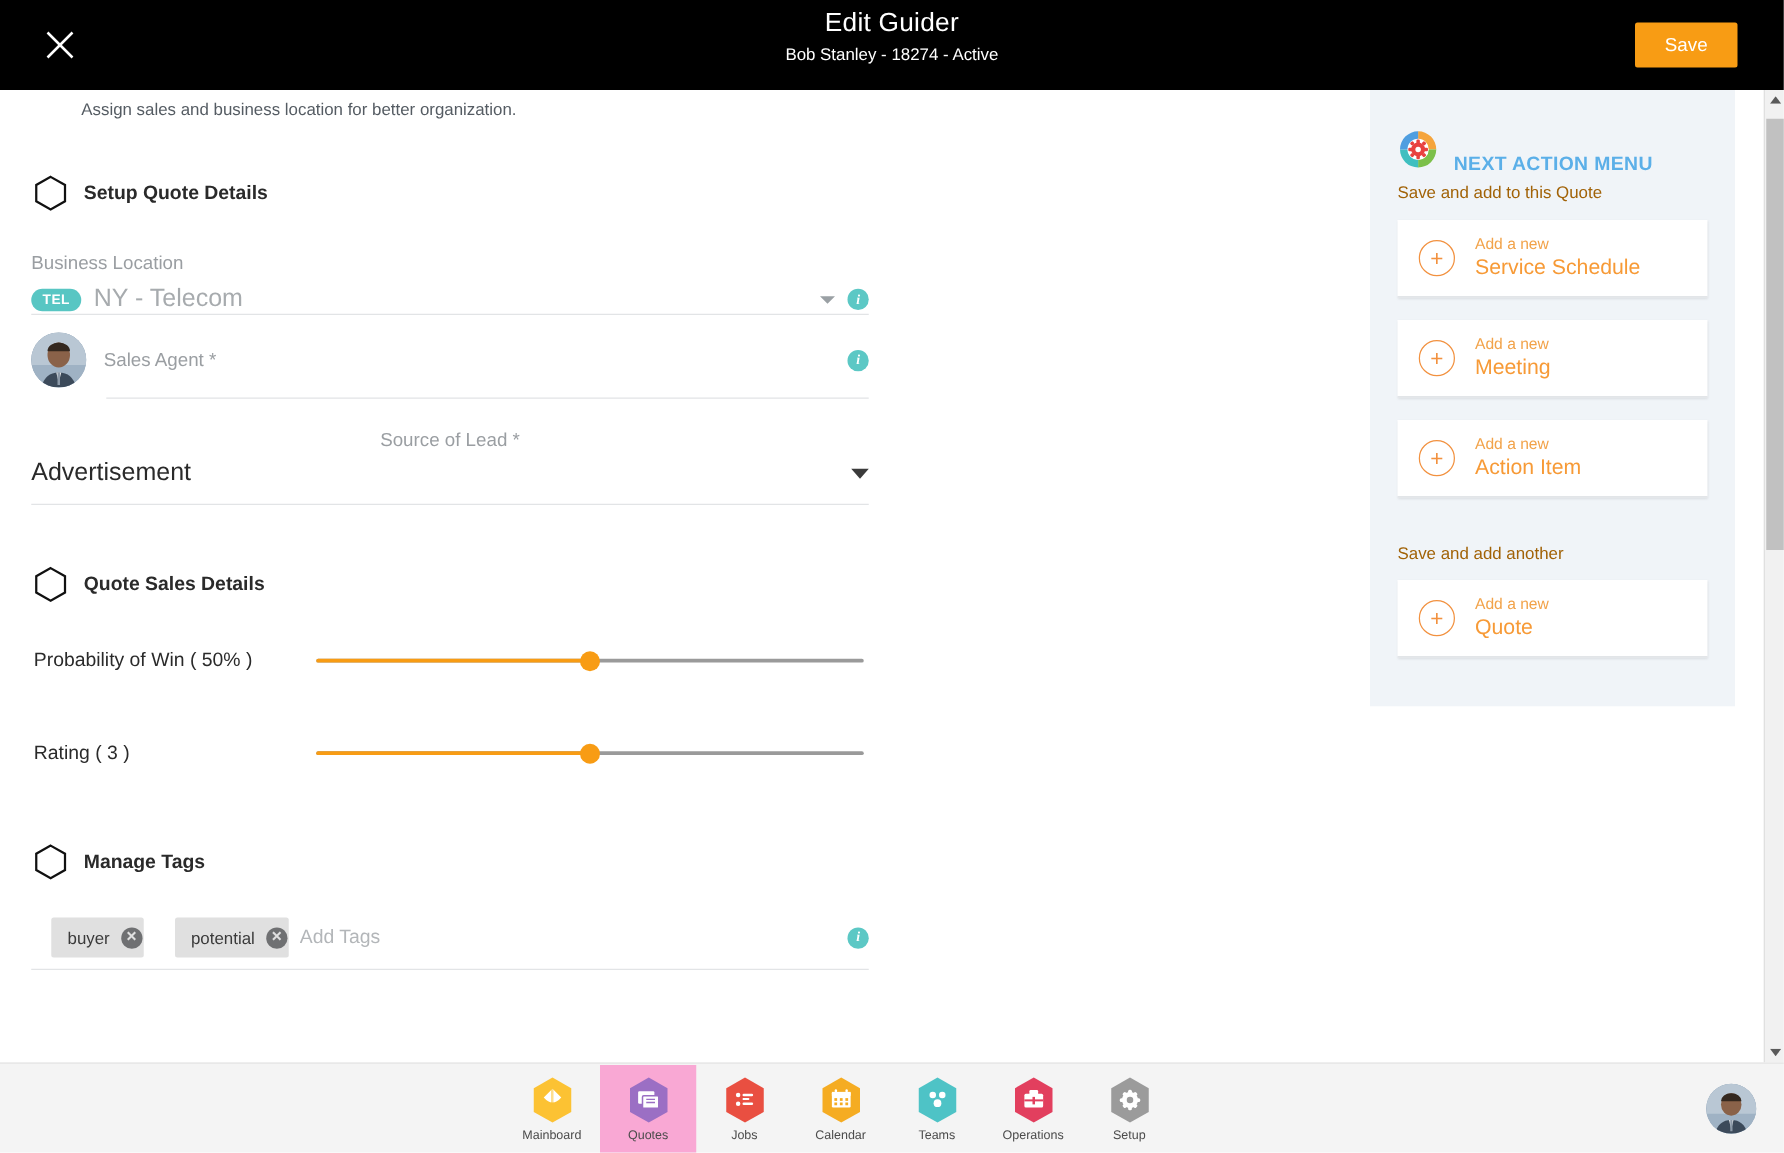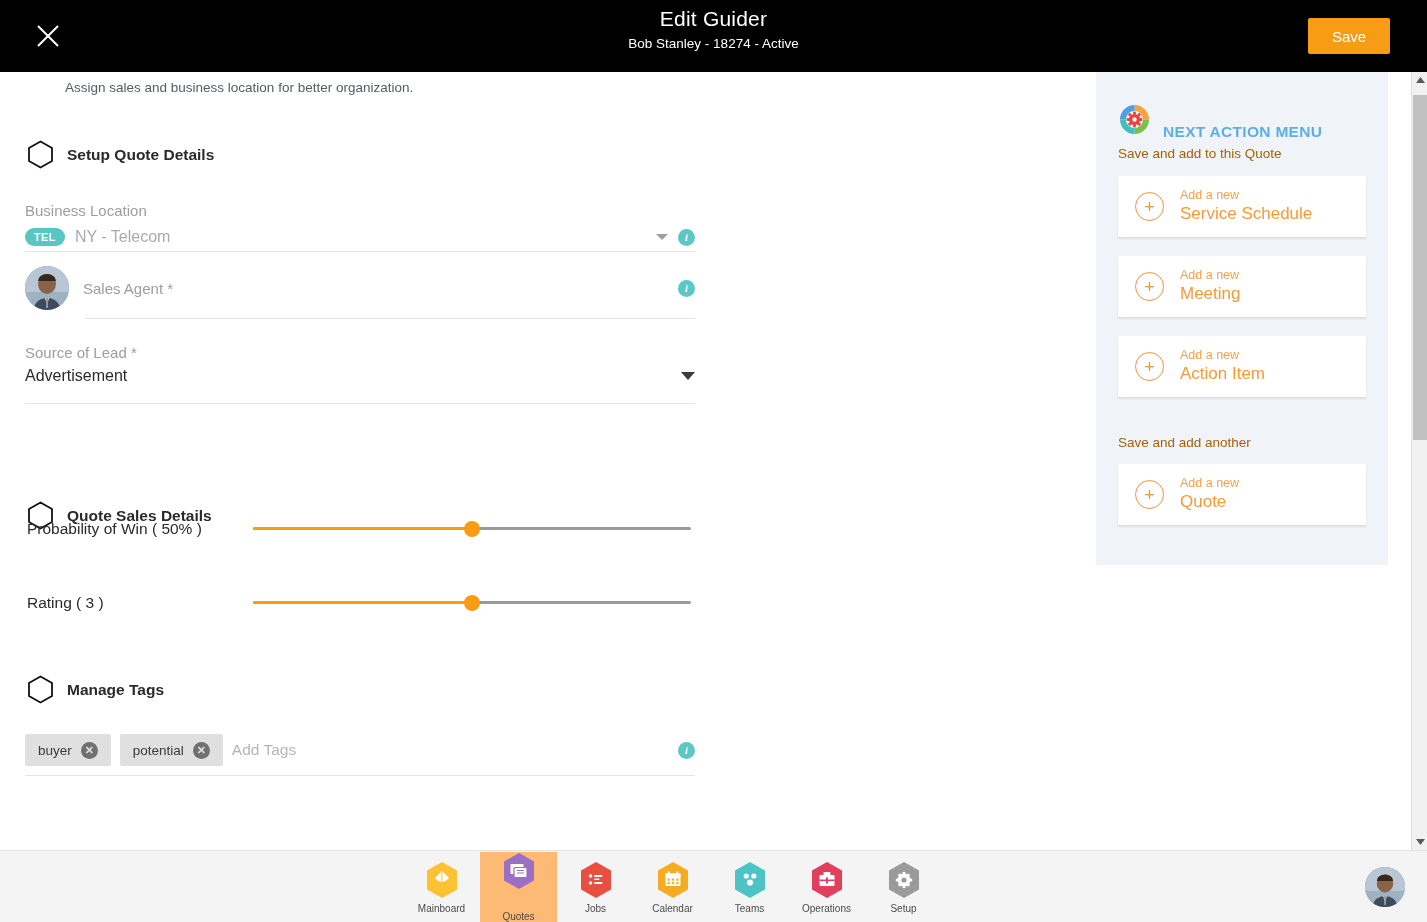--- a/index.html
+++ b/index.html
@@ -60,21 +60,21 @@
     position: absolute; left: 27px;
     display: flex; align-items: center; gap: 13px;
   }
   .hex-outline { width: 27px; height: 29px; display:block; flex: none; }
   .section-title { font-size: 15.5px; font-weight: bold; color: #2a2a2a; }
 
   
   .field { position: absolute; left: 25px; width: 670px; }
   .field-line { position: absolute; left: 25px; width: 670px; height: 1px; background: #e2e4e6; }
   .field-label { font-size: 15px; color: #9a9ea2; }
-  .field-value { font-size: 16px; color: #2a2a2a; }
+  .field-value { font-size: 20px; color: #2a2a2a; }
   .field-value.muted { color: #a7abae; }
 
   .tel-badge {
     display: inline-block;
     background: #58c6c3; color: #ffffff;
     font-size: 11px; font-weight: bold;
     padding: 3px 9px; border-radius: 11px;
     letter-spacing: .4px;
     vertical-align: middle;
   }
@@ -119,23 +119,24 @@
     position: absolute; top: 2px;
     width: 16px; height: 16px; border-radius: 50%;
     background: #f89c14; margin-left: -8px; cursor: grab;
   }
 
   
   .tag-chip {
     display: inline-flex; align-items: center; gap: 9px;
     background: #e0e0e0; color: #3a3a3a;
     font-size: 13.5px;
-    height: 32px; padding: 0 13px 0 13px;
+    height: 32px; padding: 0 1px 0 13px;
     border-radius: 2px;
     margin-right: 9px;
+    margin-left: 16px;
   }
   .tag-x {
     width: 17px; height: 17px; border-radius: 50%;
     background: #6f7072; color: #e0e0e0;
     font-size: 11px; line-height: 1;
     display: inline-flex; align-items: center; justify-content: center;
     cursor: pointer; font-weight: bold;
   }
   .tag-input {
     border: none; outline: none; background: transparent;
@@ -198,21 +199,21 @@
   }
   .nav-items {
     position: absolute; left: 403px; top: 0;
     height: 72px; display: flex; align-items: center;
   }
   .nav-item {
     width: 77px; height: 70px;
     display: flex; flex-direction: column; align-items: center; justify-content: center;
     gap: 4px; cursor: pointer;
   }
-  .nav-item.active { background: #fdba74; justify-content: space-between; }
+  .nav-item.active { background: #f9a8d4; }
   .nav-label { font-size: 10px; color: #4b4b4b; }
   .nav-hex { width: 34px; height: 38px; display: block; }
 
   .nav-avatar {
     position: absolute; right: 22px; top: 16px;
     width: 40px; height: 40px; border-radius: 50%;
     overflow: hidden; cursor: pointer; background: #8fa3b5;
   }
 
   
@@ -291,31 +292,31 @@
           </svg>
         </div>
         <div style="flex:1">
           <div class="field-label">Sales Agent *</div>
         </div>
         <span class="info-icon">i</span>
       </div>
     </div>
     <div class="field-line" style="top:246px;left:85px;width:610px;"></div>
 
-    <div class="field" style="top:272px;">
+    <div class="field" style="top:272px;text-align:center;">
       <div class="field-label">Source of Lead *</div>
       <div style="display:flex;align-items:center;margin-top:6px;">
         <span class="field-value">Advertisement</span>
         <span style="flex:1"></span>
         <span class="caret-down dark"></span>
       </div>
     </div>
     <div class="field-line" style="top:331px;"></div>
 
-    <div class="section-head" style="top:381px;margin-top:48px;">
+    <div class="section-head" style="top:381px;">
       <svg class="hex-outline" viewBox="0 0 26 29">
         <polygon points="13,1.5 24.5,8 24.5,21 13,27.5 1.5,21 1.5,8" fill="none" stroke="#111" stroke-width="1.8"></polygon>
       </svg>
       <span class="section-title">Quote Sales Details</span>
     </div>
 
     <div class="slider-label" style="top:448px;">Probability of Win ( 50% )</div>
     <div class="slider-wrap" style="top:447px;">
       <div class="slider-track"></div>
       <div class="slider-fill" style="width:50%"></div>

